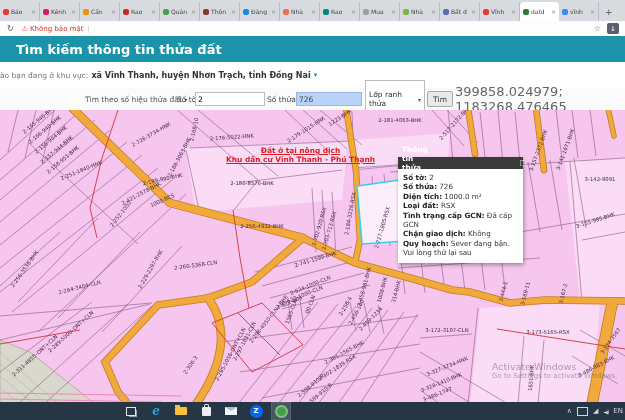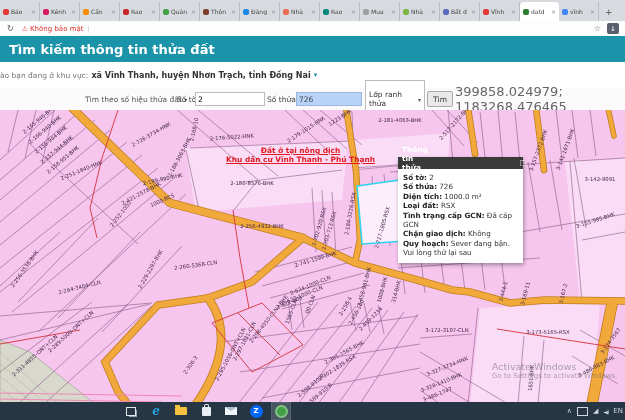--- a/index.html
+++ b/index.html
@@ -23,21 +23,21 @@
   #warn-text{color:#d93025;margin-right:4px;}
   #url-sep{color:#ccc;margin-right:4px;}
   #url{color:#333;}
   #toolbar .sp{flex:1;}
   #star{color:#5f6368;font-size:8px;margin-right:6px;}
   #dl-btn{width:12px;height:11px;background:#57606c;border-radius:2px;color:#fff;font-size:7px;
           display:flex;align-items:center;justify-content:center;margin-right:6px;}
   
   #tealbar{position:absolute;left:0;top:36px;width:625px;height:26px;background:#1b93a8;
            display:flex;align-items:center;}
-  #page-title{color:#fff;font-size:13px;font-weight:bold;padding-left:9px;}
+  #page-title{color:#fff;font-size:13px;font-weight:bold;padding-left:16px;}
   #locbar{position:absolute;left:0;top:62px;width:625px;height:26px;background:#fff;
           display:flex;align-items:center;font-size:7.5px;color:#777;}
   #loc-area{font-weight:bold;color:#333;font-size:8px;margin-left:3px;}
   #loc-caret{color:#1b93a8;margin-left:3px;font-size:7px;}
   
   #formrow{position:absolute;left:0;top:88px;width:625px;height:22px;background:#fbfbfb;
            border-bottom:1px solid #e3e3e3;font-size:7.5px;color:#444;}
   #formrow>*{position:absolute;top:50%;transform:translateY(-50%);}
   #mode-select{left:85px;color:#555;}
   #sheet-label{left:177px;}

